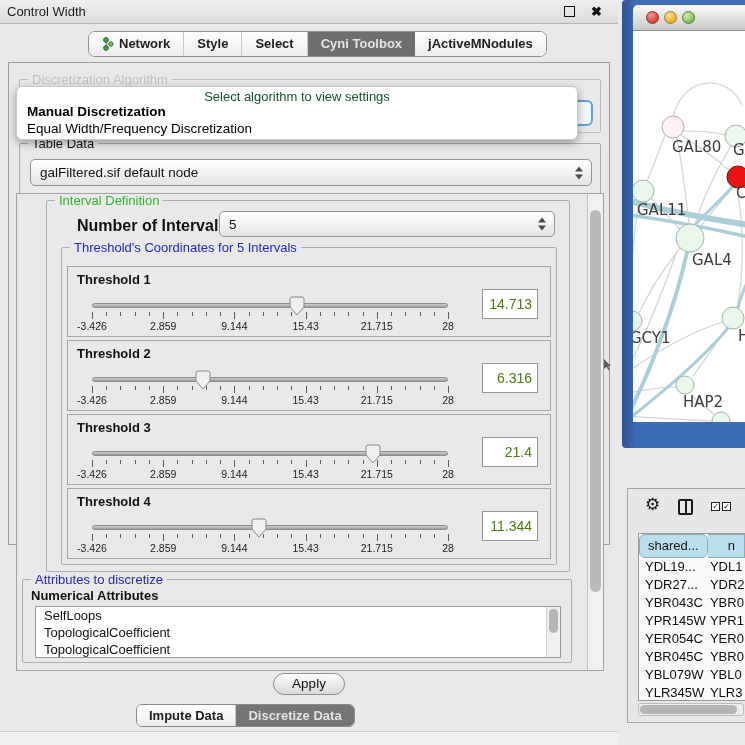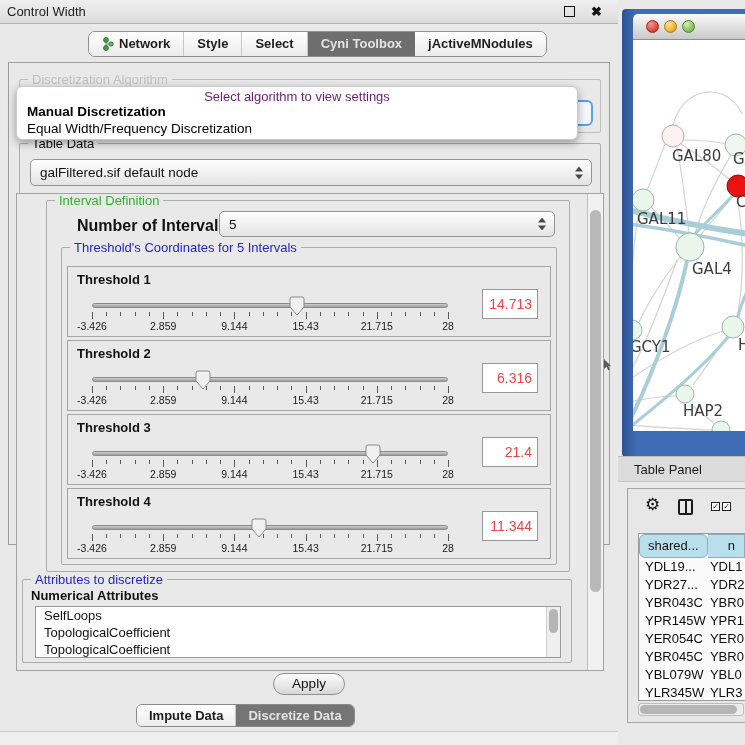--- a/index.html
+++ b/index.html
@@ -27,21 +27,21 @@
   .fs { position:absolute; border:1px solid #adadad; border-radius:2px; }
   .fs-legend { position:absolute; top:-8px; left:8px; background:#e9e9e9; padding:0 4px; font-size:13px; color:#111; white-space:nowrap; }
   .fs-legend.green { color:#2db32d; }
   .fs-legend.blue { color:#2424cc; }
   .fs-legend.ghost { color:#bcc3bc; }
 
   #fs-algo { left:10px; top:16px; width:582px; height:54px; border-color:#bdbdbd; }
   #ghost-combo { position:absolute; left:18px; top:37px; width:566px; height:26px; border:2px solid #5e9fe0; border-radius:6px; background:#f4f8fc; }
   #algo-popup { position:absolute; left:7px; top:23px; width:562px; height:54px; background:#ffffff;
     border:1px solid #c9c9c9; border-radius:6px 6px 6px 6px; box-shadow:0 3px 8px rgba(0,0,0,.35); z-index:5; }
-  #algo-hint { position:absolute; left:0; right:0; top:2px; text-align:center; color:#701a75; font-size:13px; }
+  #algo-hint { position:absolute; left:0; right:0; top:2px; text-align:center; color:#14532d; font-size:13px; }
   .algo-opt { position:absolute; left:10px; font-size:13.5px; color:#000; white-space:nowrap; }
   .algo-opt.sel { font-weight:bold; }
 
   #fs-tabledata { left:10px; top:80px; width:582px; height:52px; }
   .combo { position:absolute; background:linear-gradient(#ffffff,#e4e4e4); border:1px solid #949494;
     border-radius:5px; font-size:13.5px; color:#111; }
   .combo .ctext { position:absolute; left:9px; top:0; line-height:25px; white-space:nowrap; }
   .stepper { position:absolute; right:7px; top:50%; transform:translateY(-50%); width:9px; height:13px; }
   .stepper .up { position:absolute; top:0; left:0; width:0; height:0; border-left:4.5px solid transparent; border-right:4.5px solid transparent; border-bottom:5px solid #4a4a4a; }
   .stepper .dn { position:absolute; bottom:0; left:0; width:0; height:0; border-left:4.5px solid transparent; border-right:4.5px solid transparent; border-top:5px solid #4a4a4a; }
@@ -59,42 +59,42 @@
   .thrbox { position:absolute; left:5px; width:484px; height:71px; border:1px solid #a5a5a5; background:#e9e9e9; }
   .thr-title { position:absolute; left:9px; top:5px; font-size:13px; font-weight:bold; color:#111; }
   .sl-track { position:absolute; left:24px; top:36px; width:356px; height:5px; border:1px solid #8b8b8b; border-radius:3px; background:linear-gradient(#cfcfcf,#9d9d9d); }
   .sl-handle { position:absolute; top:-8px; width:16px; height:20px; }
   .ticks { position:absolute; left:24px; top:45px; width:356px; height:8px; }
   .tick { position:absolute; top:0; width:1px; background:#5a5a5a; }
   .tick.major { height:7px; } .tick.minor { height:4px; }
   .ticklabels { position:absolute; left:24px; top:53px; width:356px; height:12px; }
   .ticklabel { position:absolute; transform:translateX(-50%); font-size:10.5px; font-weight:400; color:#1a1a1a; white-space:nowrap; }
   .valuebox { position:absolute; right:12px; top:22px; width:56px; height:30px; background:#ffffff; border:1px solid #979797;
-    font-size:14px; color:#ef4444; text-align:right; line-height:28px; padding-right:5px; }
+    font-size:14px; color:#4d7c0f; text-align:right; line-height:28px; padding-right:5px; }
 
   #fs-attrs { left:5px; top:385px; width:550px; height:84px; }
   #attr-title { position:absolute; left:8px; top:8px; font-size:13px; font-weight:bold; color:#111; }
   #attr-list { position:absolute; left:12px; top:26px; width:526px; height:52px; background:#ffffff; border:1px solid #9a9a9a; overflow:hidden; }
   .attr-item { font-size:13px; color:#111; line-height:17px; padding-left:8px; white-space:nowrap; }
   #attr-vsb { position:absolute; right:0; top:0; bottom:0; width:14px; background:#efefef; border-left:1px solid #cfcfcf; }
   #attr-vthumb { position:absolute; left:2px; top:2px; width:9px; height:24px; background:#b5b5b5; border-radius:5px; }
 
   #apply { position:absolute; left:50%; transform:translateX(-50%); top:610px; width:72px; height:22px;
     background:linear-gradient(#fdfdfd,#d8d8d8); border:1px solid #8f8f8f; border-radius:11px;
     font-size:13.5px; color:#111; font-family:"Liberation Sans",sans-serif; text-align:center; line-height:20px; }
 
   #bottom-tabs { position:absolute; left:136px; top:704px; height:23px; display:flex;
     background:#fdfdfd; border:1px solid #8a8a8a; border-radius:6px; overflow:hidden; }
   .btab { padding:0 12px; font-size:13px; font-weight:600; color:#1d1d1d; line-height:21px; border-right:1px solid #c7c7c7; background:linear-gradient(#ffffff,#ececec); }
   .btab:last-child { border-right:none; }
   .btab.active { background:#757575; color:#e3e3e3; border-right:none; }
   #bottom-strip { position:absolute; left:0; top:731px; width:618px; height:14px; background:#efefef; border-top:1px solid #cccccc; }
 
   
-  #netwin { position:absolute; left:622px; top:9px; width:123px; height:448px; background:linear-gradient(90deg,#2d5292,#3e6db6 12%); border-radius:4px 0 0 4px; }
+  #netwin { position:absolute; left:622px; top:0; width:123px; height:448px; background:linear-gradient(90deg,#2d5292,#3e6db6 12%); border-radius:4px 0 0 4px; }
   #net-titlebar { position:absolute; left:11px; top:5px; width:112px; height:26px;
     background:linear-gradient(#fafafa,#c9c9c9); border-radius:5px 0 0 0; border-bottom:1px solid #8e8e8e; }
   .tl { position:absolute; top:6px; width:13px; height:13px; border-radius:50%; }
   #tl-red { left:13px; background:radial-gradient(circle at 35% 28%, #f4978f, #dd4b42 62%, #b03128); border:1px solid #99291f; }
   #tl-yellow { left:31px; background:radial-gradient(circle at 35% 28%, #fce49e, #f0b42f 62%, #c78c1a); border:1px solid #a87c17; }
   #tl-green { left:49px; background:radial-gradient(circle at 35% 28%, #d4eeb6, #8fc465 58%, #5f9e3c); border:1px solid #4f8a28; }
   #net-canvas { position:absolute; left:11px; top:31px; width:112px; height:391px; background:#ffffff; overflow:hidden; }
   #net-svg text { font-family:"DejaVu Sans", sans-serif; font-size:15px; fill:#3c3c3c; }
 
   
@@ -453,23 +453,20 @@
           <text x="-3" y="312">GCY1</text>
           <circle cx="100" cy="287" r="11" fill="#ebf6eb" stroke="#9eb5a8" stroke-width="1"></circle>
           <text x="105" y="310">H</text>
           <circle cx="52" cy="354" r="9" fill="#ebf6eb" stroke="#9eb5a8" stroke-width="1"></circle>
           <text x="50" y="376">HAP2</text>
           <circle cx="88" cy="390" r="9" fill="#ebf6eb" stroke="#9eb5a8" stroke-width="1"></circle>
         </svg>
     </div>
   </div>
 
-  <div id="tp-bar">
-    <span>Table Panel</span>
-  </div>
   <div id="tp-box">
     <span id="tp-gear">⚙</span>
     <span id="tp-cols"></span>
     <span id="tp-checks">
         <span class="chk">✓</span>
         <span class="chk">✓</span>
       </span>
     <div id="tp-table">
       <div id="tp-head">
           <div class="tp-hcell" style="width: 80px; text-align: center;">shared...</div>

